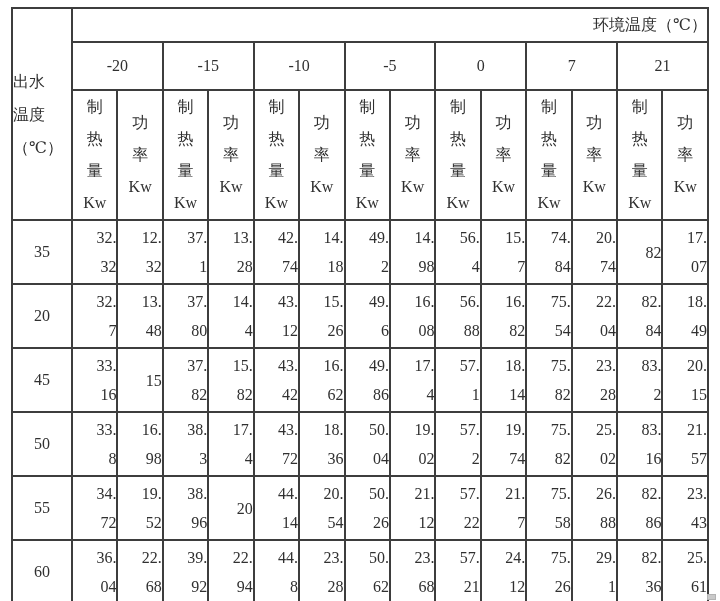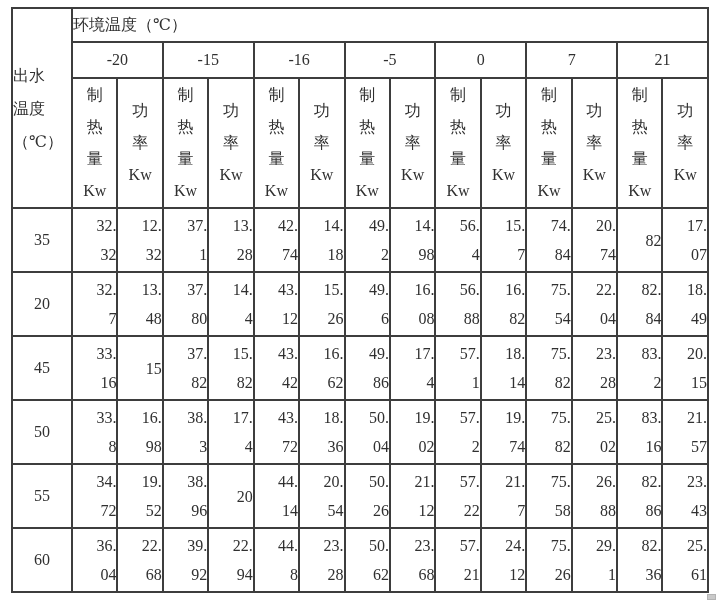--- a/index.html
+++ b/index.html
@@ -29,28 +29,28 @@
     table-layout: fixed;
   }
   table.spec td {
     border: 2px solid #3d3d3d;
     padding: 0;
     font-size: 16px;
     vertical-align: middle;
     overflow: hidden;
   }
   tr.r1 { height: 34px; }
-  tr.r2 { height: 36px; }
+  tr.r2 { height: 48px; }
   tr.r3 { height: 130px; }
   tr.drow { height: 64px; margin-left: 48px; }
 
   td.corner { }
   td.corner .cln { line-height: 33px; }
 
-  td.env { text-align: left; }
+  td.env { text-align: right; }
 
   td.temp { text-align: center; }
 
   td.metric { text-align: center; }
   td.metric .hln { line-height: 32px; }
 
   td.outlet { text-align: center; }
 
   td.val { text-align: right; padding-right: 8px; }
   td.val .ln { line-height: 29px; }
@@ -93,21 +93,21 @@
         <td class="corner" rowspan="3">
           <div class="cln">出水</div>
           <div class="cln">温度</div>
           <div class="cln">（℃）</div>
         </td>
         <td class="env" colspan="14">环境温度（℃）</td>
       </tr>
       <tr class="r2">
         <td class="temp" colspan="2">-20</td>
         <td class="temp" colspan="2">-15</td>
-        <td class="temp" colspan="2">-16</td>
+        <td class="temp" colspan="2">-10</td>
         <td class="temp" colspan="2">-5</td>
         <td class="temp" colspan="2">0</td>
         <td class="temp" colspan="2">7</td>
         <td class="temp" colspan="2">21</td>
       </tr>
       <tr class="r3">
           <td class="metric">
             <div class="hln">制</div>
             <div class="hln">热</div>
             <div class="hln">量</div>

